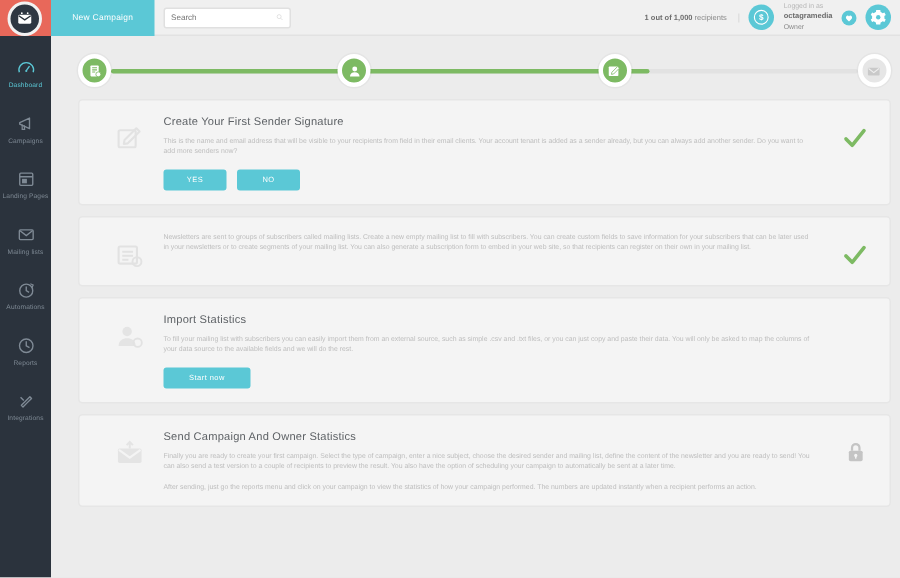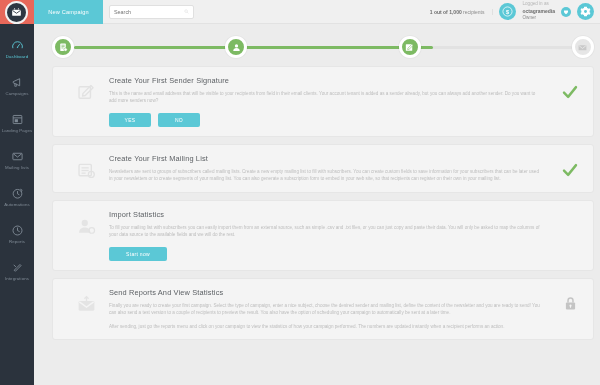--- a/index.html
+++ b/index.html
@@ -323,21 +323,20 @@
       <div class="card-ico">
         <svg width="21" height="21" viewBox="0 0 24 24">
           <rect x="3.5" y="5" width="14" height="13" rx="1.2" fill="none" stroke="#e2e2e2" stroke-width="1.6"></rect>
           <line x1="6.3" y1="9" x2="14.5" y2="9" stroke="#e2e2e2" stroke-width="1.5"></line>
           <line x1="6.3" y1="12" x2="14.5" y2="12" stroke="#e2e2e2" stroke-width="1.5"></line>
           <line x1="6.3" y1="15" x2="11" y2="15" stroke="#e2e2e2" stroke-width="1.5"></line>
           <circle cx="17.5" cy="16.5" r="3.4" fill="none" stroke="#e2e2e2" stroke-width="1.5"></circle>
         </svg>
       </div>
       <div class="card-body">
-        <div class="card-title">Create Your First Mailing List</div>
         <div class="card-text">
           <p>Newsletters are sent to groups of subscribers called mailing lists. Create a new empty mailing list to fill with subscribers. You can create custom fields to save information for your subscribers that can be later used in your newsletters or to create segments of your mailing list. You can also generate a subscription form to embed in your web site, so that recipients can register on their own in your mailing list.</p>
         </div>
       </div>
       <div class="status">
         <svg width="18" height="18" viewBox="0 0 24 24">
           <path d="M4 12.8 L9.5 18.5 L20 5.5" fill="none" stroke="#7dba63" stroke-width="3.2" stroke-linecap="round" stroke-linejoin="round"></path>
         </svg>
       </div>
     </div>
@@ -363,21 +362,21 @@
 
     <div class="card">
       <div class="card-ico">
         <svg width="21" height="21" viewBox="0 0 24 24">
           <rect x="3" y="8" width="18" height="11" rx="1.3" fill="#e4e4e4"></rect>
           <path d="M3.8 9 L12 15 L20.2 9" fill="none" stroke="#f4f4f4" stroke-width="1.6"></path>
           <path d="M12 3 L12 8 M9.6 5.4 L12 3 L14.4 5.4" fill="none" stroke="#e4e4e4" stroke-width="1.5"></path>
         </svg>
       </div>
       <div class="card-body">
-        <div class="card-title">Send Reports And View Statistics</div>
+        <div class="card-title">Send Campaign And Owner Statistics</div>
         <div class="card-text">
           <p>Finally you are ready to create your first campaign. Select the type of campaign, enter a nice subject, choose the desired sender and mailing list, define the content of the newsletter and you are ready to send! You can also send a test version to a couple of recipients to preview the result. You also have the option of scheduling your campaign to automatically be sent at a later time.</p>
           <p>After sending, just go the reports menu and click on your campaign to view the statistics of how your campaign performed. The numbers are updated instantly when a recipient performs an action.</p>
         </div>
       </div>
       <div class="status">
         <svg width="17" height="17" viewBox="0 0 24 24">
           <rect x="5.5" y="10.5" width="13" height="10" rx="1.6" fill="#c4c4c4"></rect>
           <path d="M8.5 10.5 V7.8 a3.5 3.5 0 0 1 7 0 V10.5" fill="none" stroke="#c4c4c4" stroke-width="2.1"></path>
           <circle cx="12" cy="15" r="1.5" fill="#f4f4f4"></circle>

